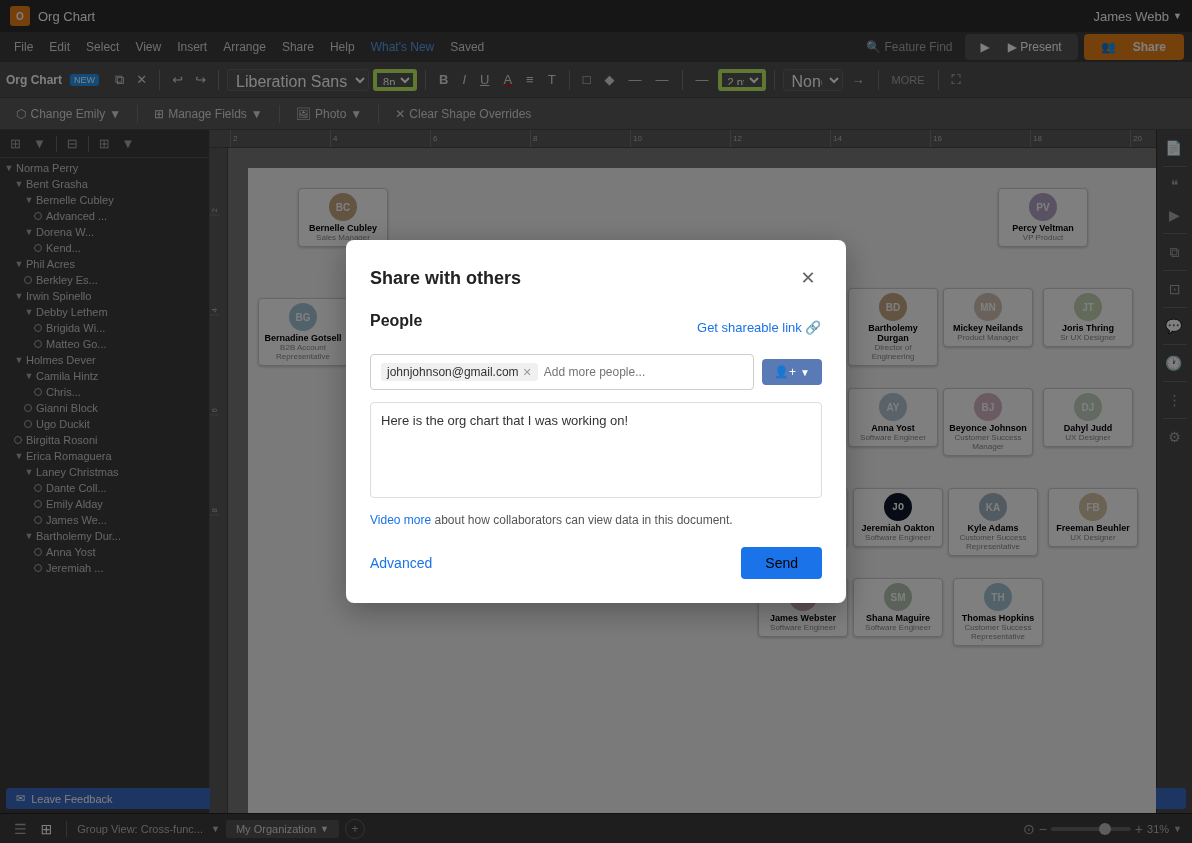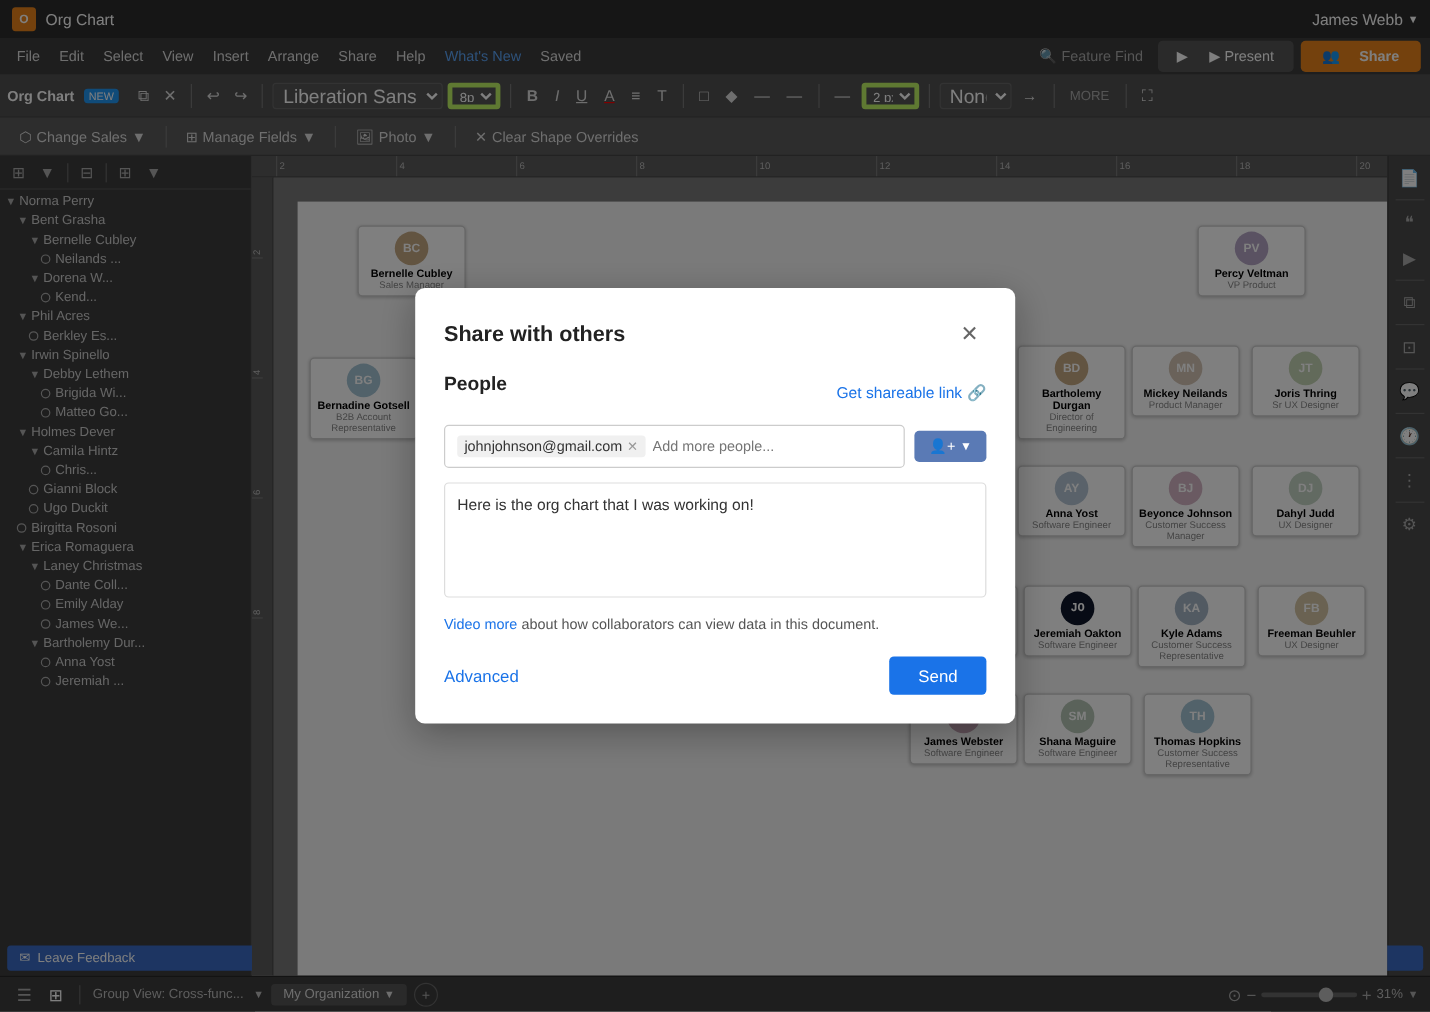--- a/index.html
+++ b/index.html
@@ -343,21 +343,21 @@
     .learn-more-text a { color: #1a73e8; cursor: pointer; }
     .modal-footer {
       display: flex;
       justify-content: space-between;
       align-items: center;
     }
     .advanced-btn {
       background: none; border: none; color: #1a73e8; cursor: pointer; font-size: 14px; padding: 0;
     }
     .send-btn {
-      background: #1a73e8; color: #ffffff; border: none;
+      background: #1a73e8; color: #000000; border: none;
       padding: 8px 24px; border-radius: 4px; cursor: pointer; font-size: 14px; font-weight: 500;
     }
   </style>
 </head>
 <body>
 
 <div id="title-bar">
   <div class="app-icon">
       <span>O</span>
     </div>
@@ -431,21 +431,21 @@
   <button class="format-btn">→</button>
   <div class="tb-sep"></div>
   <button class="format-btn tb-more">MORE</button>
   <div class="tb-sep"></div>
   <button class="format-btn">⛶</button>
 </div>
 
 <div id="toolbar2">
   <button class="tb2-btn">
     <span>⬡</span>
-    <span>Change Sales</span>
+    <span>Change Emily</span>
     <span>▼</span>
   </button>
   <div class="tb2-sep"></div>
   <button class="tb2-btn">
     <span>⊞</span>
     <span>Manage Fields</span>
     <span>▼</span>
   </button>
   <div class="tb2-sep"></div>
   <button class="tb2-btn">
@@ -488,21 +488,21 @@
 
       <div class="tree-item">
         <span class="tree-indent" style="width:24px"></span>
         <span class="tree-arrow">▼</span>
         <span class="tree-label">Bernelle Cubley</span>
       </div>
 
       <div class="tree-item">
         <span class="tree-indent" style="width:34px"></span>
         <span class="tree-circle"></span>
-        <span class="tree-label">Neilands ...</span>
+        <span class="tree-label">Advanced ...</span>
       </div>
 
       <div class="tree-item">
         <span class="tree-indent" style="width:24px"></span>
         <span class="tree-arrow">▼</span>
         <span class="tree-label">Dorena W...</span>
       </div>
 
       <div class="tree-item">
         <span class="tree-indent" style="width:34px"></span>

